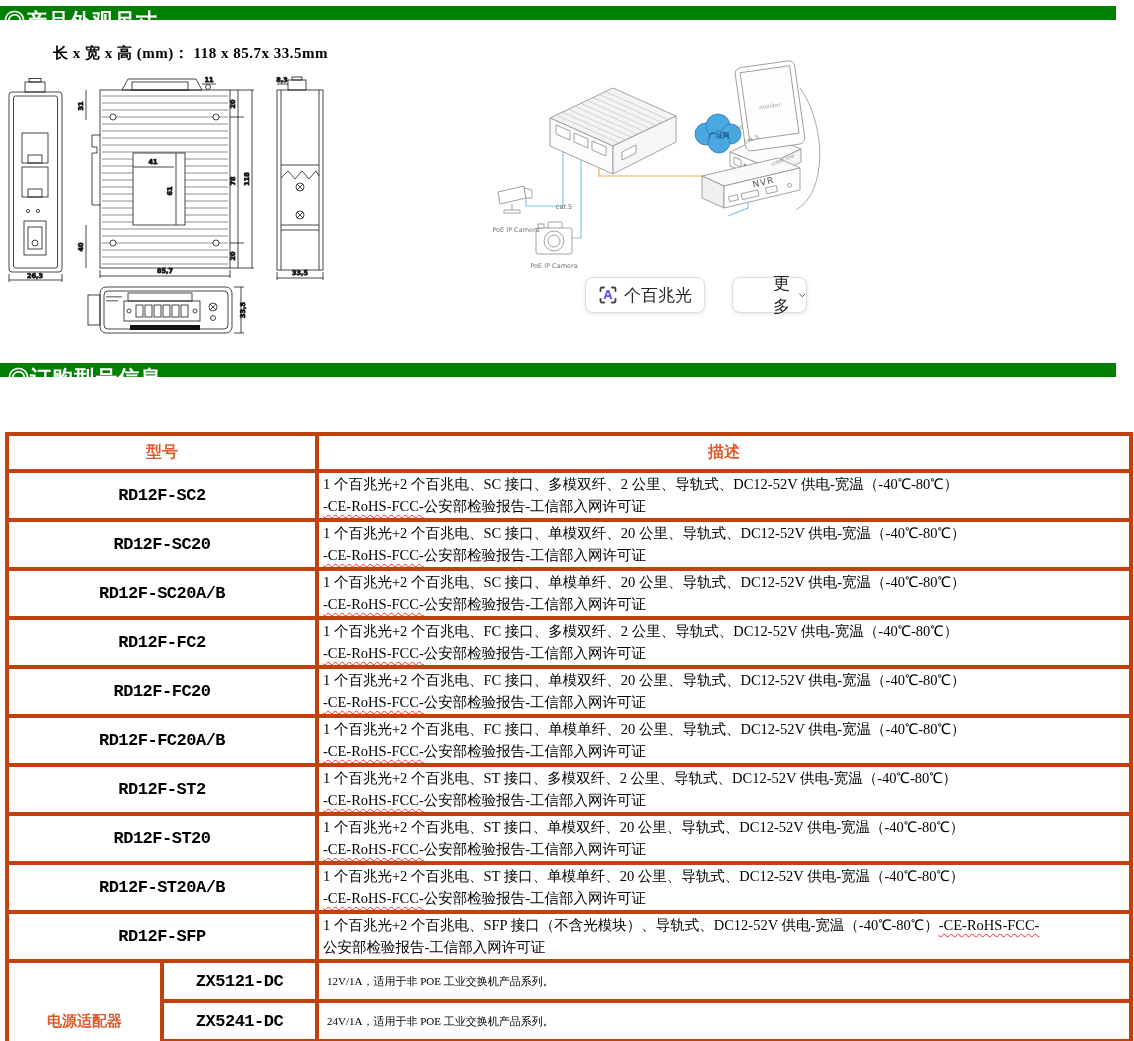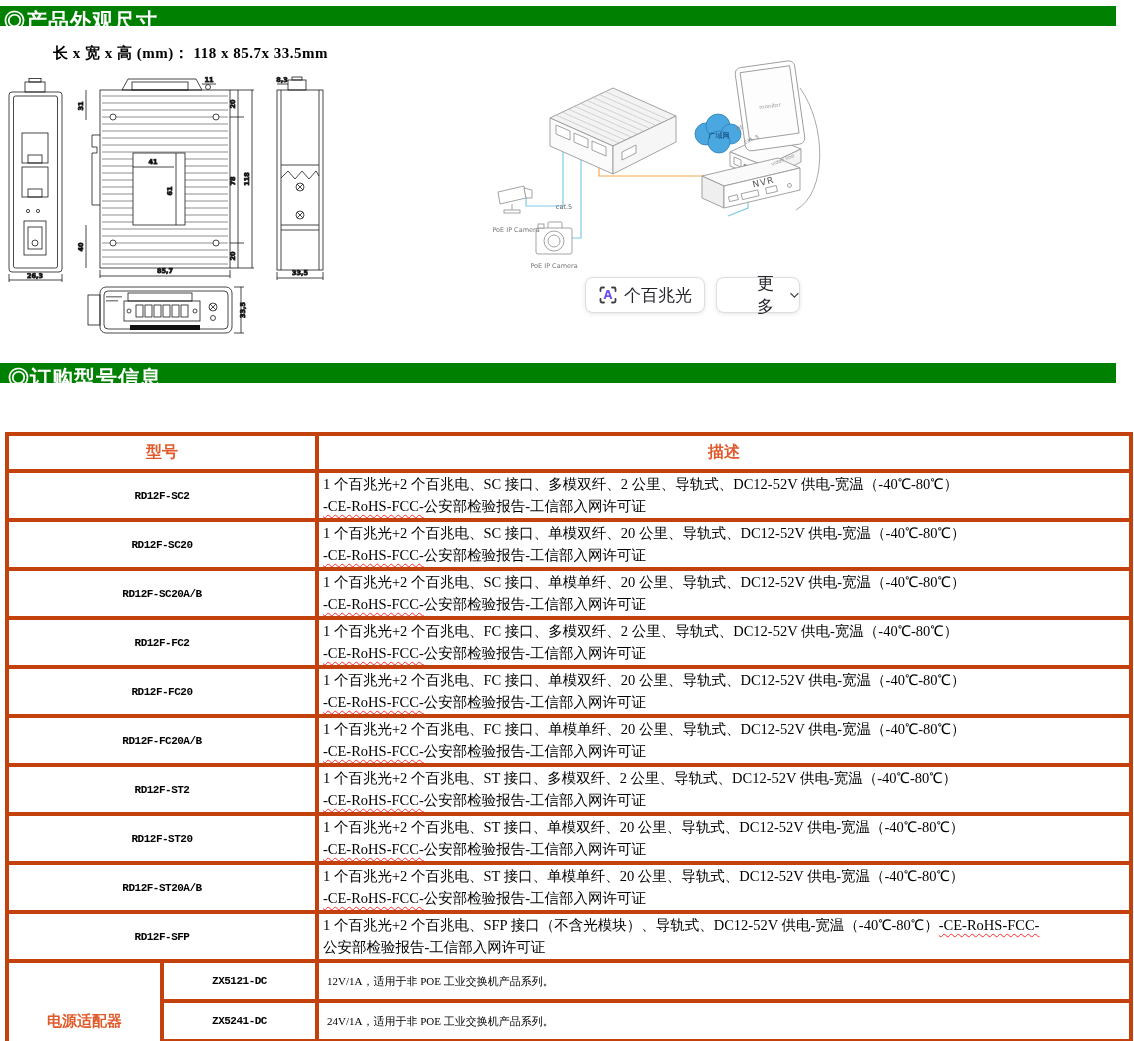--- a/index.html
+++ b/index.html
@@ -2,21 +2,21 @@
 <html><head>
 <meta charset="utf-8">
 <style>
   html,body{margin:0;padding:0;}
   body{
     width:1134px;height:1041px;position:relative;background:#fff;overflow:hidden;
     font-family:"Liberation Sans",sans-serif;color:#000;
   }
   .abs{position:absolute;}
   
-  .greenbar{position:absolute;left:0;width:1116px;height:20px;background:#008000;}
+  .greenbar{position:absolute;left:0;width:1116px;height:14px;background:#008000;}
   .greenbar .bartitle{
     position:absolute;top:1px;font-size:21px;font-weight:bold;color:#fff;
     letter-spacing:1px;white-space:nowrap;font-family:"Liberation Sans",sans-serif;
   }
   
   .dimline{
     position:absolute;left:5px;top:44px;font-size:15px;font-weight:bold;
     font-family:"Liberation Serif",serif;letter-spacing:.5px;white-space:nowrap;margin-left:48px;
   }
   
@@ -35,21 +35,21 @@
     table-layout:fixed;font-family:"Liberation Serif",serif;
   }
   table.order td{border:4px solid #c2410c;overflow:hidden;}
   tr.hdr{height:37px;}
   tr.mrow{height:45px;}
   tr.arow{height:40px;}
   td.th{
     text-align:center;vertical-align:middle;font-size:16px;font-weight:bold;color:#e05a2b;
   }
   td.model{
-    text-align:center;vertical-align:middle;font-weight:bold;font-size:11px;
+    text-align:center;vertical-align:middle;font-weight:bold;font-size:17px;
     font-family:"Liberation Mono",monospace;letter-spacing:-0.5px;
   }
   td.desc{
     vertical-align:middle;font-size:14.5px;line-height:21.5px;padding:1px 10px 1px 4px;
   }
   td.adesc{vertical-align:middle;font-size:11px;padding:1px 20px 1px 8px;}
   td.adlabel{
     text-align:center;vertical-align:middle;font-size:15px;font-weight:bold;color:#e05a2b;
   }
   .wavy{
@@ -238,21 +238,21 @@
     <g stroke="#3c3c43" stroke-width="1.8" fill="none" stroke-linecap="round">
       <path d="M2.5 6 V4 A1.5 1.5 0 0 1 4 2.5 H6"></path>
       <path d="M14 2.5 H16 A1.5 1.5 0 0 1 17.5 4 V6"></path>
       <path d="M17.5 14 V16 A1.5 1.5 0 0 1 16 17.5 H14"></path>
       <path d="M6 17.5 H4 A1.5 1.5 0 0 1 2.5 16 V14"></path>
     </g>
     <text x="10" y="14.2" text-anchor="middle" font-size="11.5" font-weight="bold" fill="#6b4ef7">A</text>
   </svg>
   <span>个百兆光</span>
 </div>
-<div class="btn" style="left:716px;width:84px;padding-left:40px;">
+<div class="btn" style="left:732px;width:75px;padding-left:40px;">
   <span>更多</span>
   <svg width="11" height="7" viewBox="0 0 11 7">
     <polyline points="1,1 5.5,5.5 10,1" fill="none" stroke="#4a4a4a" stroke-width="1.5" stroke-linecap="round"></polyline>
   </svg>
 </div>
 
 <div class="greenbar" style="top:363px;">
   <span class="bartitle" style="left:8px;">◎订购型号信息</span>
 </div>
 

